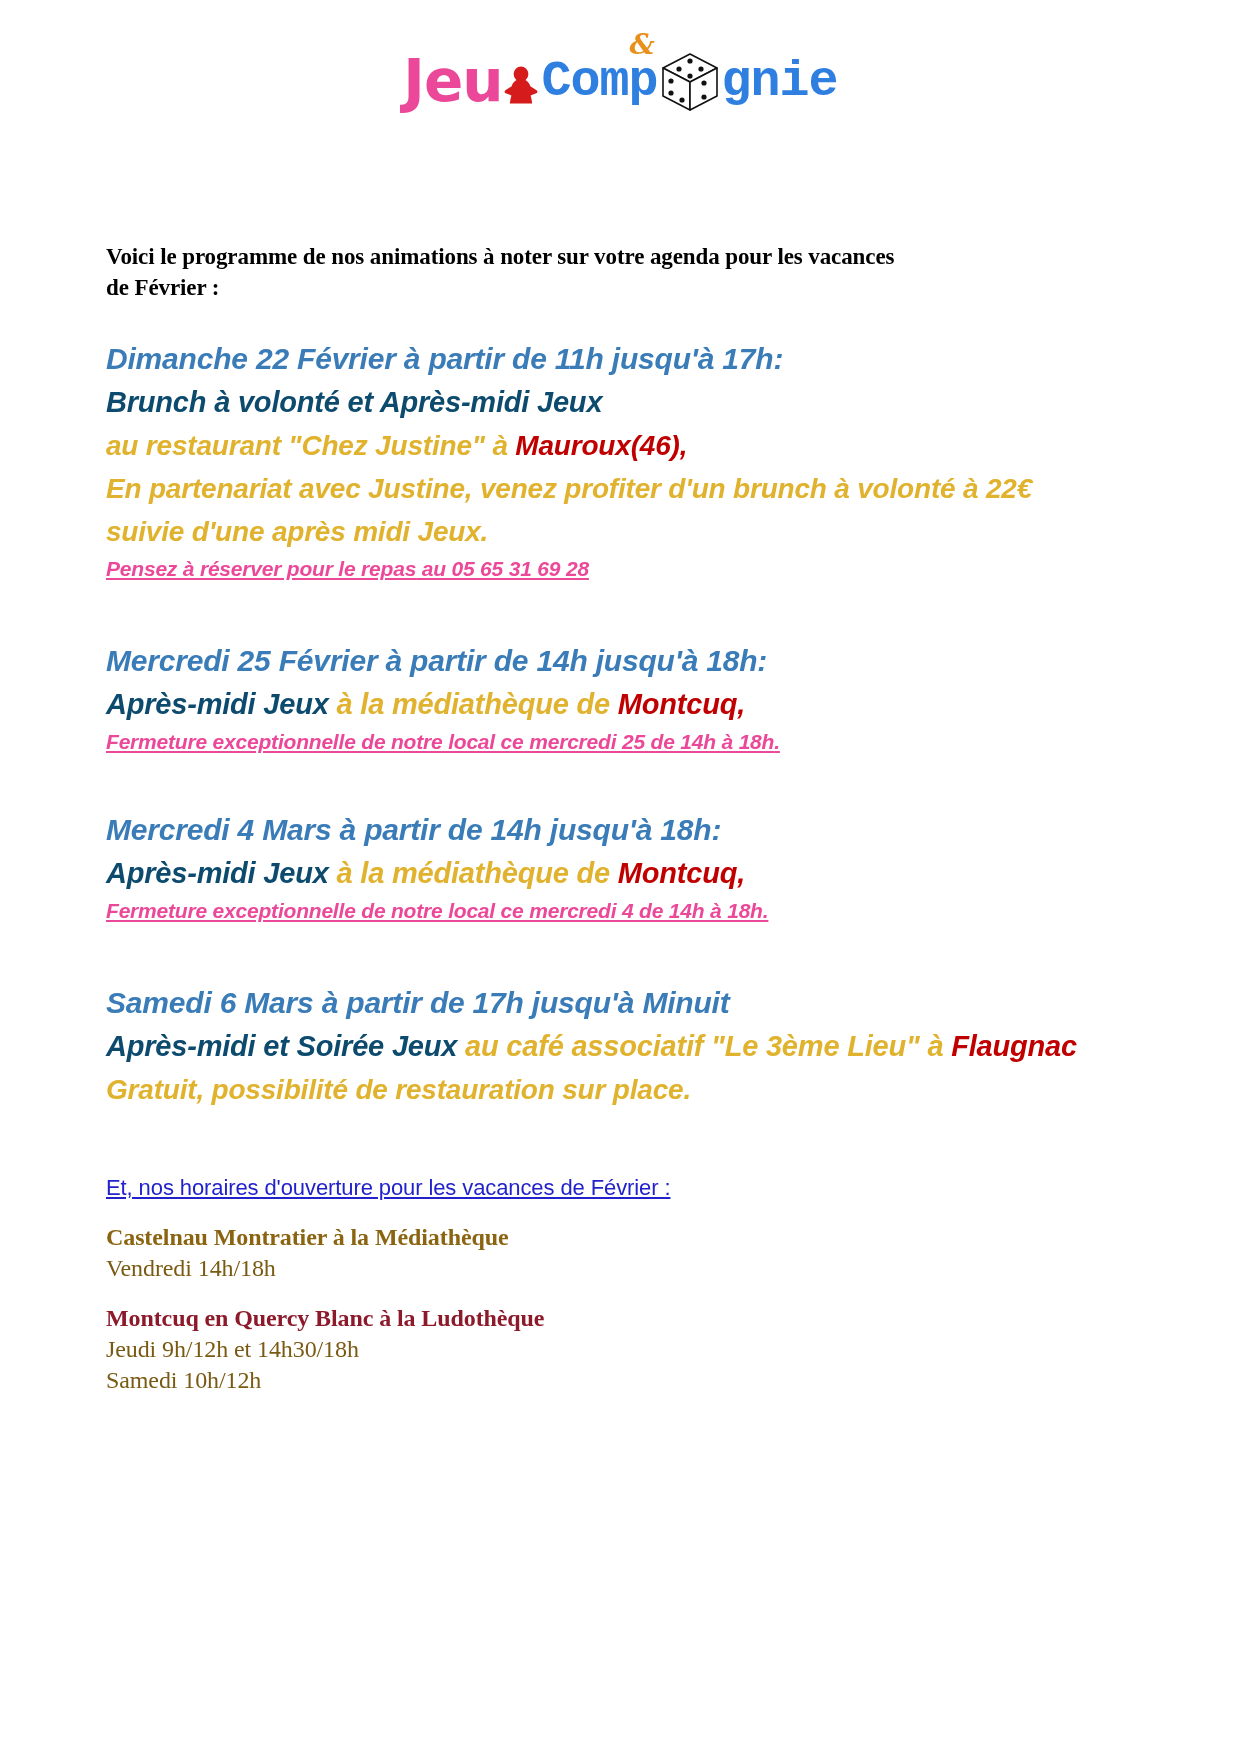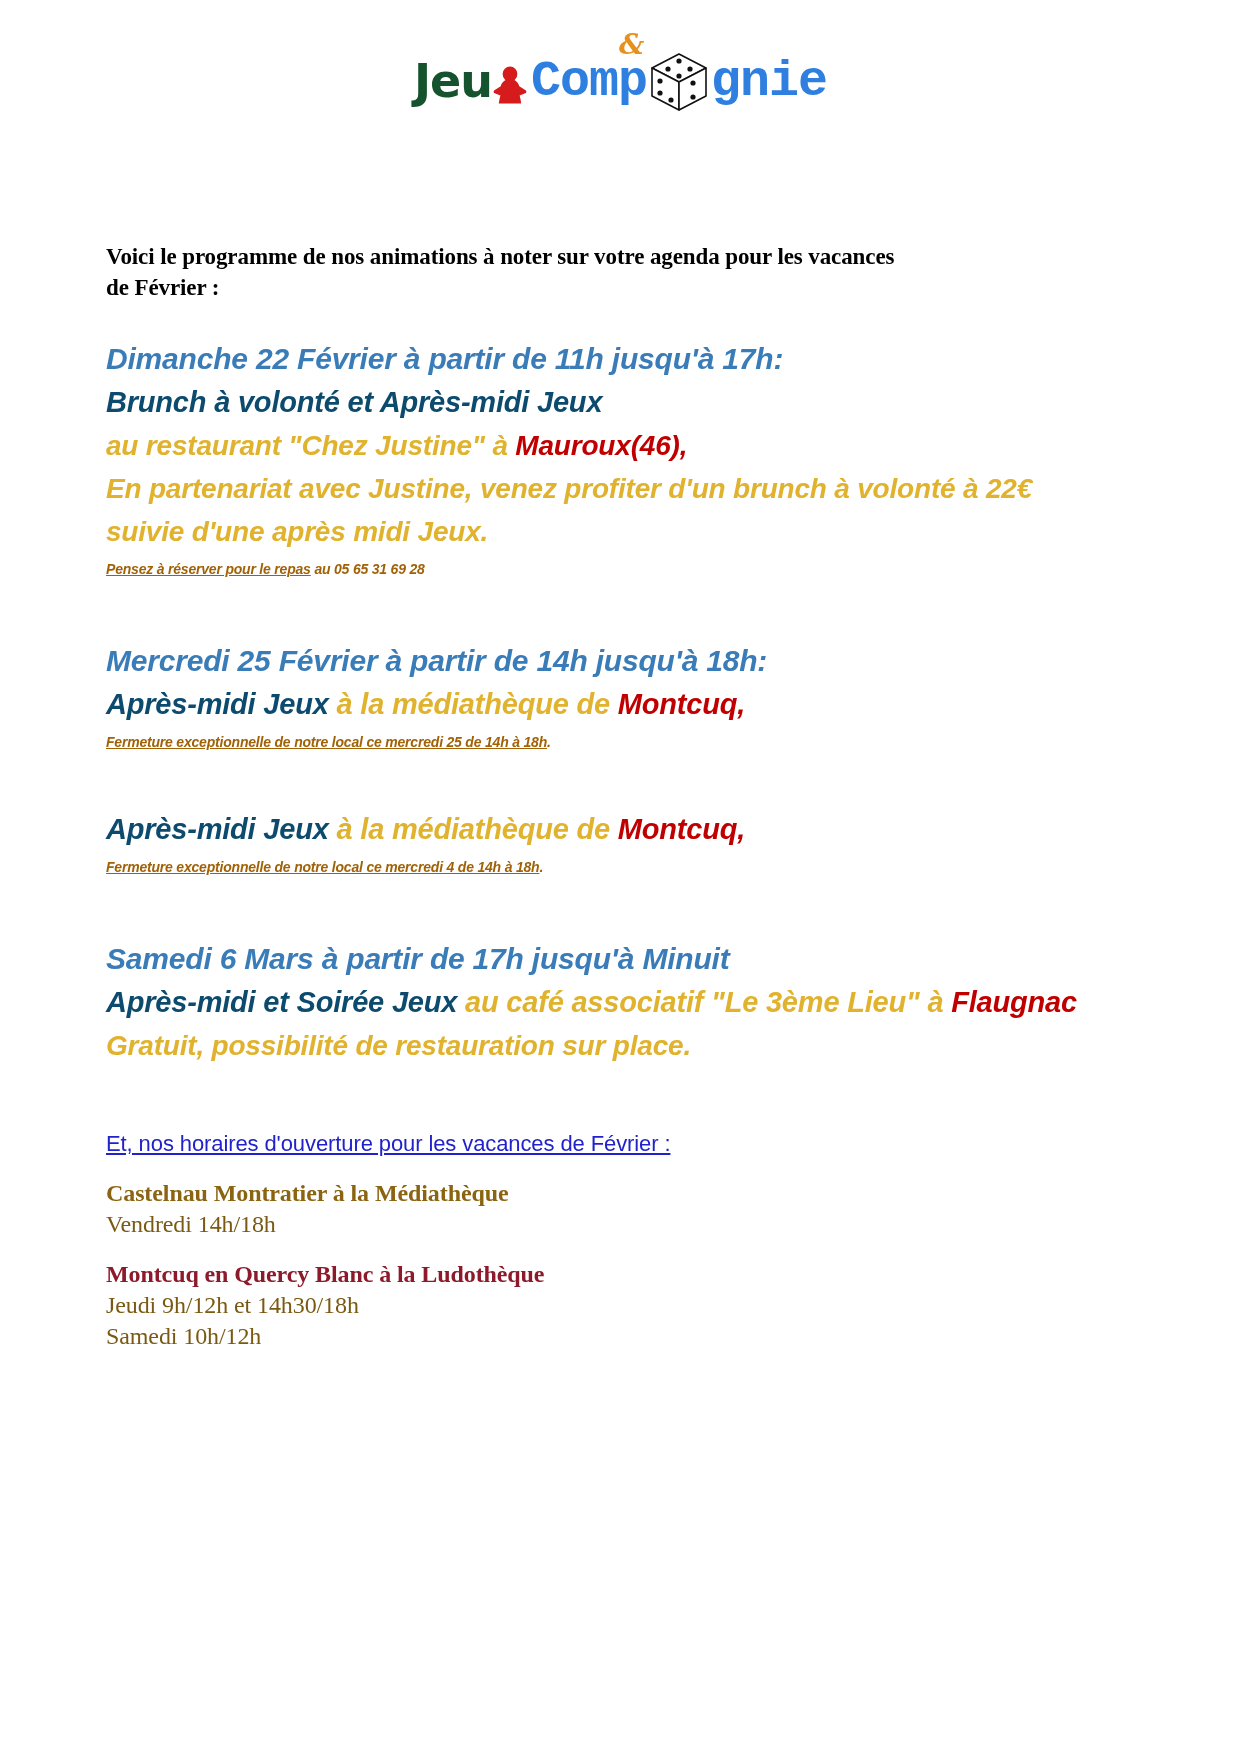--- a/index.html
+++ b/index.html
@@ -33,22 +33,22 @@
   .logo-line1 {
     position: relative;
     display: inline-block;
     height: 58px;
     line-height: 58px;
     white-space: nowrap;
   }
   .logo-jeu {
     font-family: "DejaVu Sans", sans-serif;
     font-weight: bold;
-    font-size: 46px;
-    color: #14532d;
+    font-size: 58px;
+    color: #ec4899;
     letter-spacing: -1px;
     vertical-align: middle;
   }
   .meeple {
     display: inline-block;
     vertical-align: middle;
     width: 34px;
     height: 38px;
     position: relative;
     top: 4px;
@@ -134,24 +134,25 @@
     color: #E0B22D;
   }
   .c-purple { color: #0c4a6e; }
   .c-gold   { color: #E0B22D; }
   .c-red    { color: #C00000; }
 
   .l-note {
     font-family: "Liberation Sans", sans-serif;
     font-style: italic;
     font-weight: bold;
-    font-size: 14px;
+    font-size: 21px;
     line-height: 32px;
-    color: #a16207;
+    color: #ec4899;
     letter-spacing: -0.2px;
+    text-decoration: underline;
   }
   .u { text-decoration: underline; }
 
   .spacer-lg { height: 48px; }
   .spacer-md { height: 44px; }
   .spacer-xl { height: 56px; }
 
   
   .hours-head {
     font-family: "Liberation Sans", sans-serif;
@@ -235,20 +236,21 @@
 
       <div class="event">
         <div class="line l-date">Mercredi 25 Février à partir de 14h jusqu'à 18h:</div>
         <div class="line l-title"><span class="c-purple">Après-midi Jeux</span><span class="c-gold"> à la médiathèque de </span><span class="c-red">Montcuq,</span></div>
         <div class="l-note"><span class="u">Fermeture exceptionnelle de notre local ce mercredi 25 de 14h à 18h</span><span>.</span></div>
       </div>
 
       <div class="spacer-md"></div>
 
       <div class="event">
+        <div class="line l-date">Mercredi 4 Mars à partir de 14h jusqu'à 18h:</div>
         <div class="line l-title"><span class="c-purple">Après-midi Jeux</span><span class="c-gold"> à la médiathèque de </span><span class="c-red">Montcuq,</span></div>
         <div class="l-note"><span class="u">Fermeture exceptionnelle de notre local ce mercredi 4 de 14h à 18h</span><span>.</span></div>
       </div>
 
       <div class="spacer-lg"></div>
 
       <div class="event">
         <div class="line l-date">Samedi 6 Mars à partir de 17h jusqu'à Minuit</div>
         <div class="line l-title"><span class="c-purple">Après-midi et Soirée Jeux</span><span class="c-gold"> au café associatif "Le 3ème Lieu" à </span><span class="c-red">Flaugnac</span></div>
         <div class="line l-body c-gold">Gratuit, possibilité de restauration sur place.</div>

